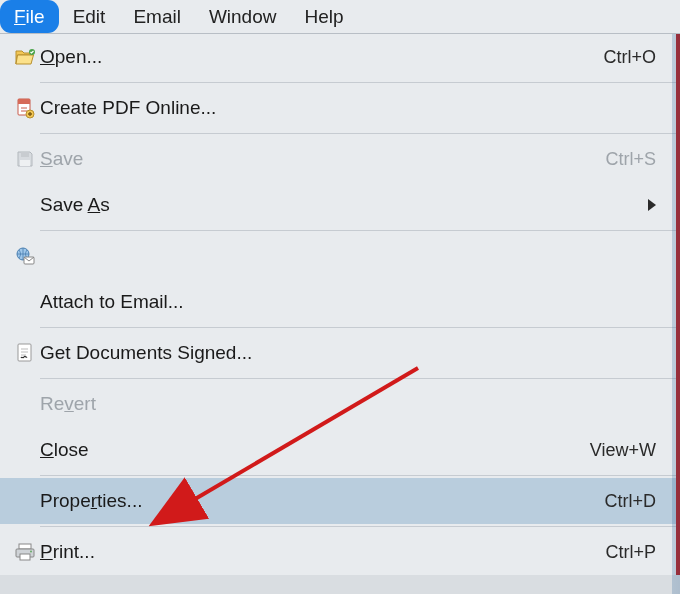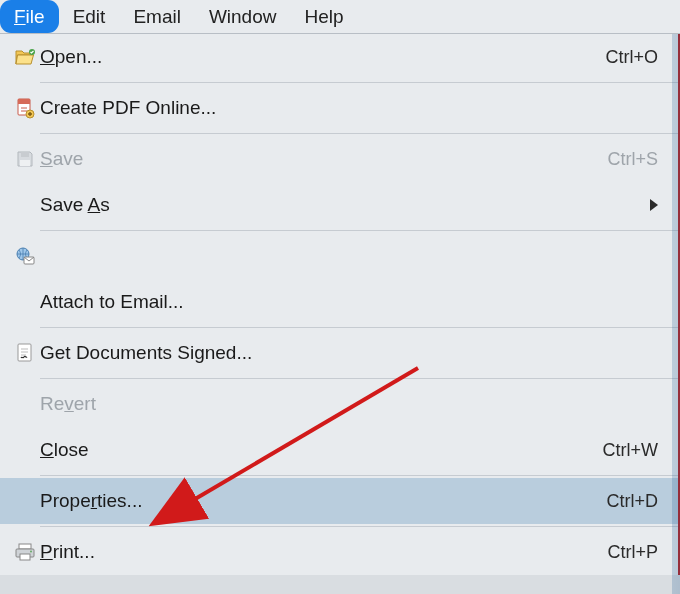--- a/index.html
+++ b/index.html
@@ -34,21 +34,21 @@
     color: #fff;
   }
   .menubar .m-item .ul { text-decoration: underline; }
 
   .dropdown {
     position: absolute;
     left: 0;
     top: 34px;
     width: 680px;
     background: #e8ebee;
-    border-right: 2px solid #b91c1c;
+    border-right: 4px solid #b91c1c;
   }
   .row {
     display: flex;
     align-items: center;
     height: 46px;
     padding-left: 10px;
     padding-right: 20px;
     font-size: 19px;
     color: #1a1a1a;
   }
@@ -196,21 +196,21 @@
   <div class="sep"></div>
 
   <div class="row disabled">
     <span class="icon-col"></span>
     <span class="label">Re<span class="ul">v</span>ert</span>
   </div>
 
   <div class="row">
     <span class="icon-col"></span>
     <span class="label"><span class="ul">C</span>lose</span>
-    <span class="shortcut">Ctrl+W</span>
+    <span class="shortcut">View+W</span>
   </div>
 
   <div class="sep"></div>
 
   <div class="row highlight">
     <span class="icon-col"></span>
     <span class="label">Prope<span class="ul">r</span>ties...</span>
     <span class="shortcut">Ctrl+D</span>
   </div>
 

